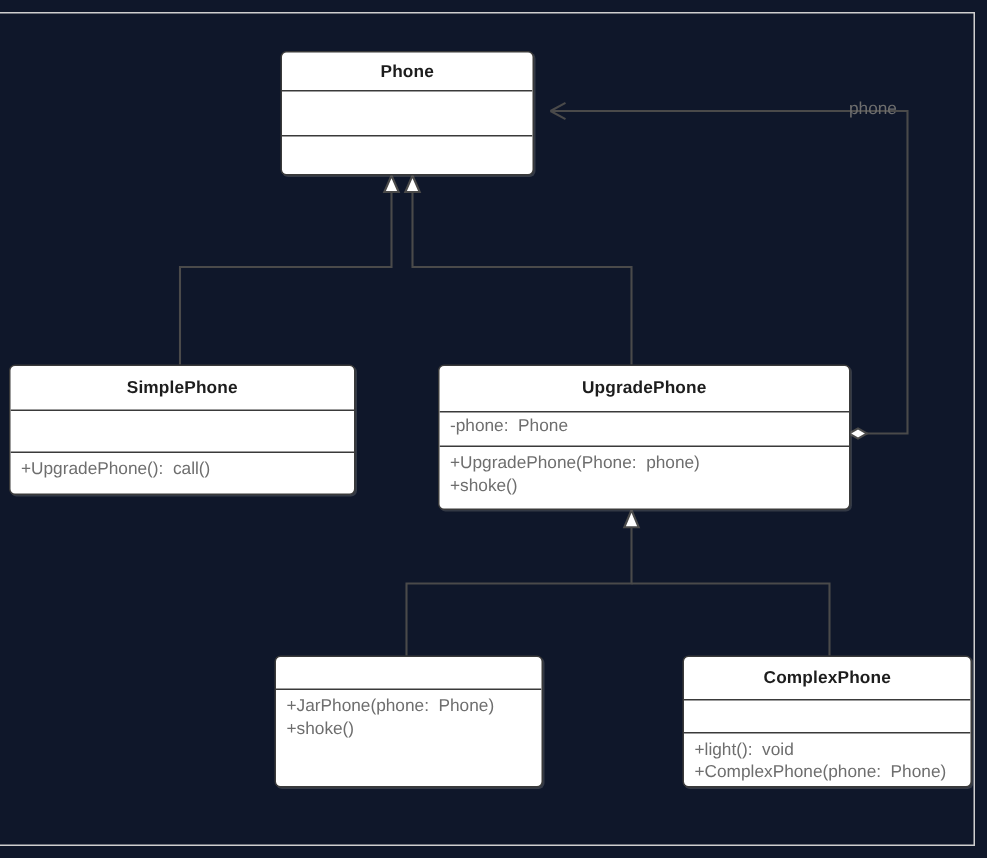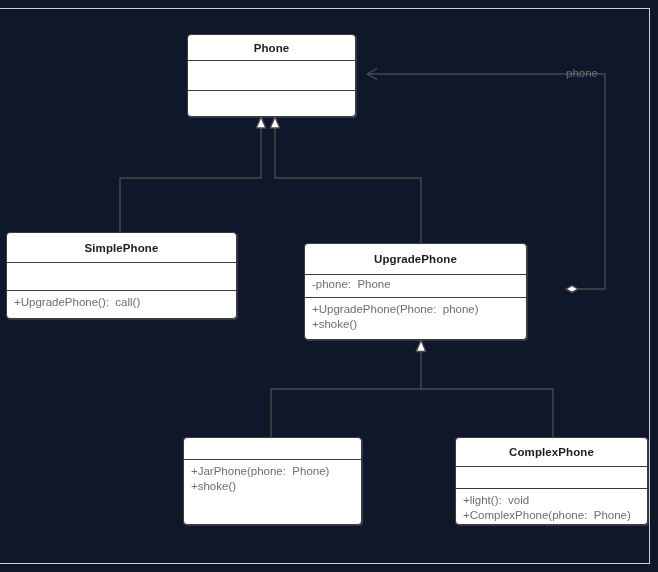--- a/index.html
+++ b/index.html
@@ -116,29 +116,29 @@
       <path class="ln" d="M 367 74 L 377 68.6 M 367 74 L 377 79.4"></path>
       <path class="dia" d="M 566 289 L 572 285.6 L 578 289 L 572 292.4 Z"></path>
     </g>
   </svg>
 
   <div class="uml-class" style="left:187px; top:34px; width:169px; height:83px;">
     <div class="uml-title" style="height:26px;">Phone</div>
     <div class="uml-compartment divider" style="height:30px;"></div>
   </div>
 
-  <div class="uml-class" style="left:6px; top:232px; width:231px; height:87px;">
+  <div class="uml-class" style="left:6px; top:243px; width:231px; height:87px;">
     <div class="uml-title" style="height:30px;">SimplePhone</div>
     <div class="uml-compartment divider" style="height:28px;"></div>
     <div class="uml-compartment">
       <div class="uml-member">+UpgradePhone():  call()</div>
     </div>
   </div>
 
-  <div class="uml-class" style="left:304px; top:243px; width:223px; height:97px;">
+  <div class="uml-class" style="left:292px; top:243px; width:275px; height:97px;">
     <div class="uml-title" style="height:31px;">UpgradePhone</div>
     <div class="uml-compartment divider" style="height:23px; padding-top:2px;">
       <div class="uml-member">-phone:  Phone</div>
     </div>
     <div class="uml-compartment">
       <div class="uml-member">+UpgradePhone(Phone:  phone)</div>
       <div class="uml-member">+shoke()</div>
     </div>
   </div>
 

